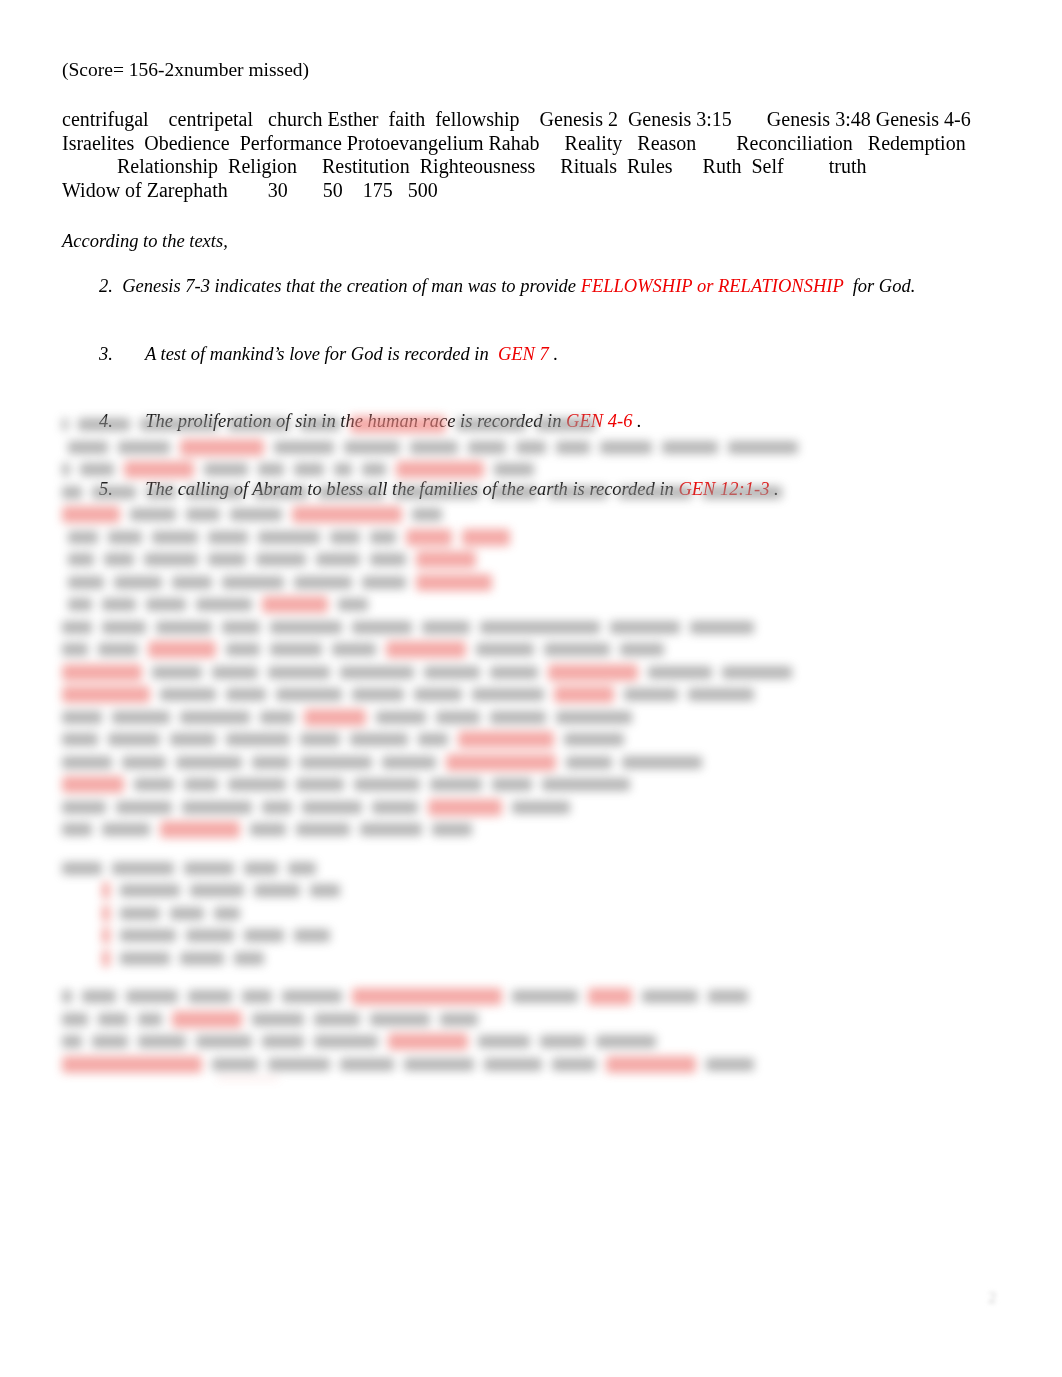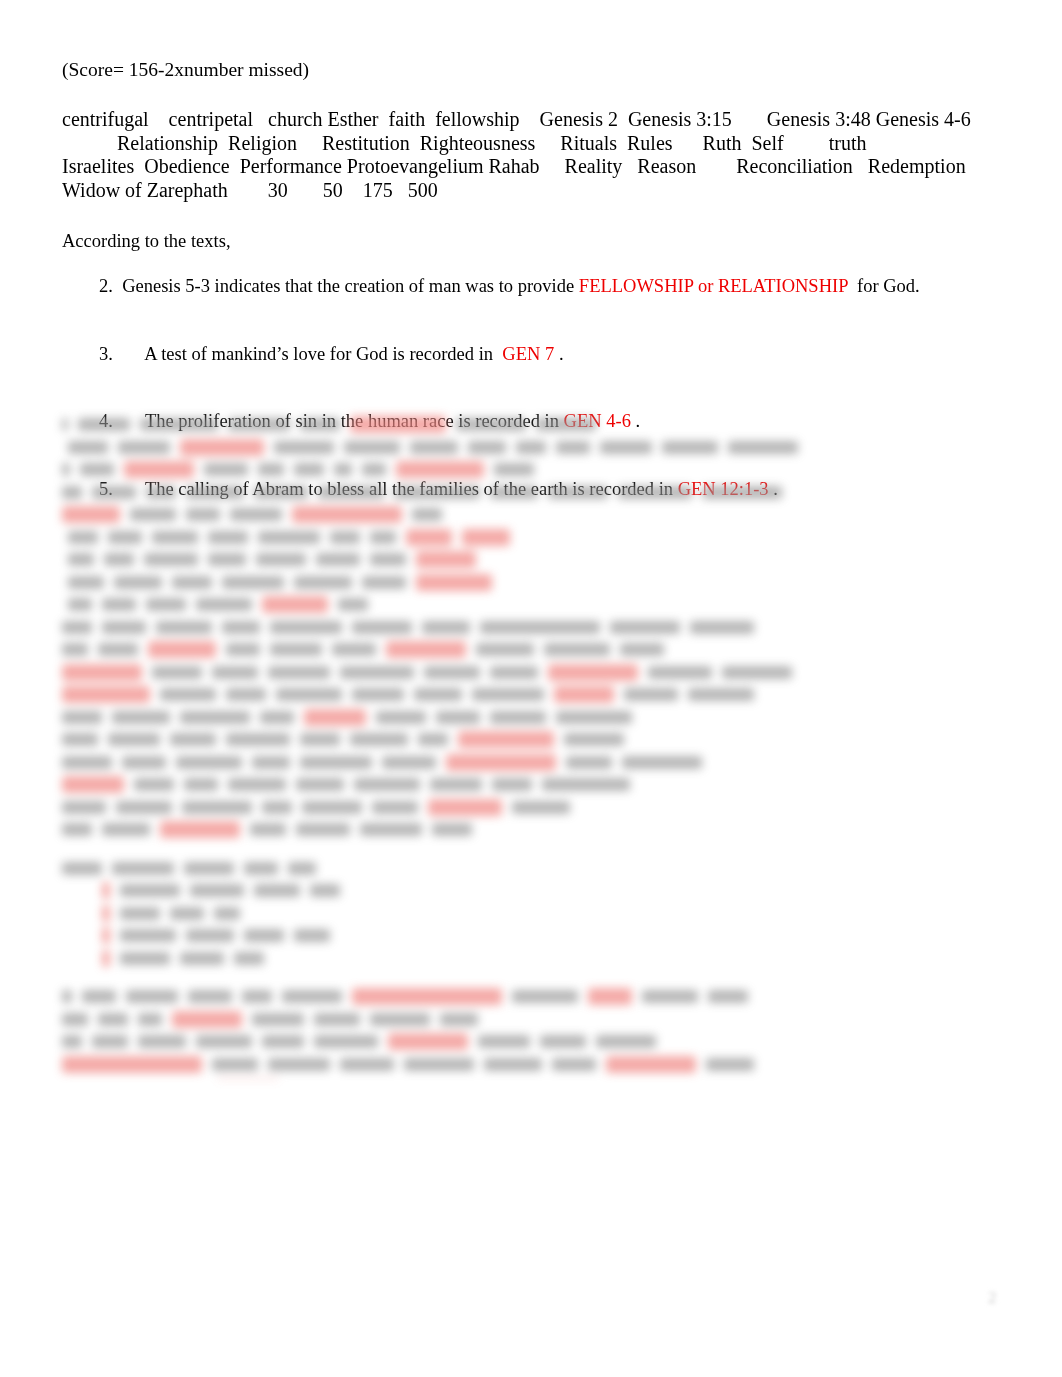--- a/index.html
+++ b/index.html
@@ -67,20 +67,21 @@
     font-size: 20px;
     line-height: 23.5px;
   }
   .wb-line { white-space: pre; }
 
   
   .questions {
     margin-top: 28px;
     font-size: 18.5px;
     line-height: 22.5px;
+    font-style: italic;
   }
   .q-intro { white-space: pre; }
   .q-row { white-space: pre; }
   .ans { color: #ee0000; }
   .ans-hl {
     color: #ee0000;
   }
 
   
   .blurred-block {
@@ -131,31 +132,31 @@
 <div class="page">
 
   <div class="content">
 
 
     <div class="score-line">(Score= 156-2xnumber missed)</div>
 
 
     <div class="wordbank">
       <div class="wb-line">centrifugal    centripetal   church Esther  faith  fellowship    Genesis 2  Genesis 3:15       Genesis 3:48 Genesis 4-6</div>
+      <div class="wb-line">Israelites  Obedience  Performance Protoevangelium Rahab     Reality   Reason        Reconciliation   Redemption</div>
       <div class="wb-line">           Relationship  Religion     Restitution  Righteousness     Rituals  Rules      Ruth  Self         truth</div>
-      <div class="wb-line">Israelites  Obedience  Performance Protoevangelium Rahab     Reality   Reason        Reconciliation   Redemption</div>
       <div class="wb-line">Widow of Zarephath        30       50    175   500</div>
     </div>
 
     <div class="questions">
       <div class="q-intro">According to the texts,</div>
 
 
       <div class="q-row">
-        <span>2.</span><span>  </span><span>Genesis 5-3 indicates that the creation of man was to provide </span><span class="ans ans-hl">FELLOWSHIP or RELATIONSHIP</span><span>  for God.</span>
+        <span>2.</span><span>  </span><span>Genesis 7-3 indicates that the creation of man was to provide </span><span class="ans ans-hl">FELLOWSHIP or RELATIONSHIP</span><span>  for God.</span>
       </div>
 
       <div class="q-row">
         <span>3.</span><span>       </span><span>A test of mankind’s love for God is recorded in  </span><span class="ans">GEN 7</span><span> .</span>
       </div>
 
       <div class="q-row">
         <span>4.</span><span>       </span><span>The proliferation of sin in the human race is recorded in </span><span class="ans">GEN 4-6</span><span> .</span>
       </div>
 

